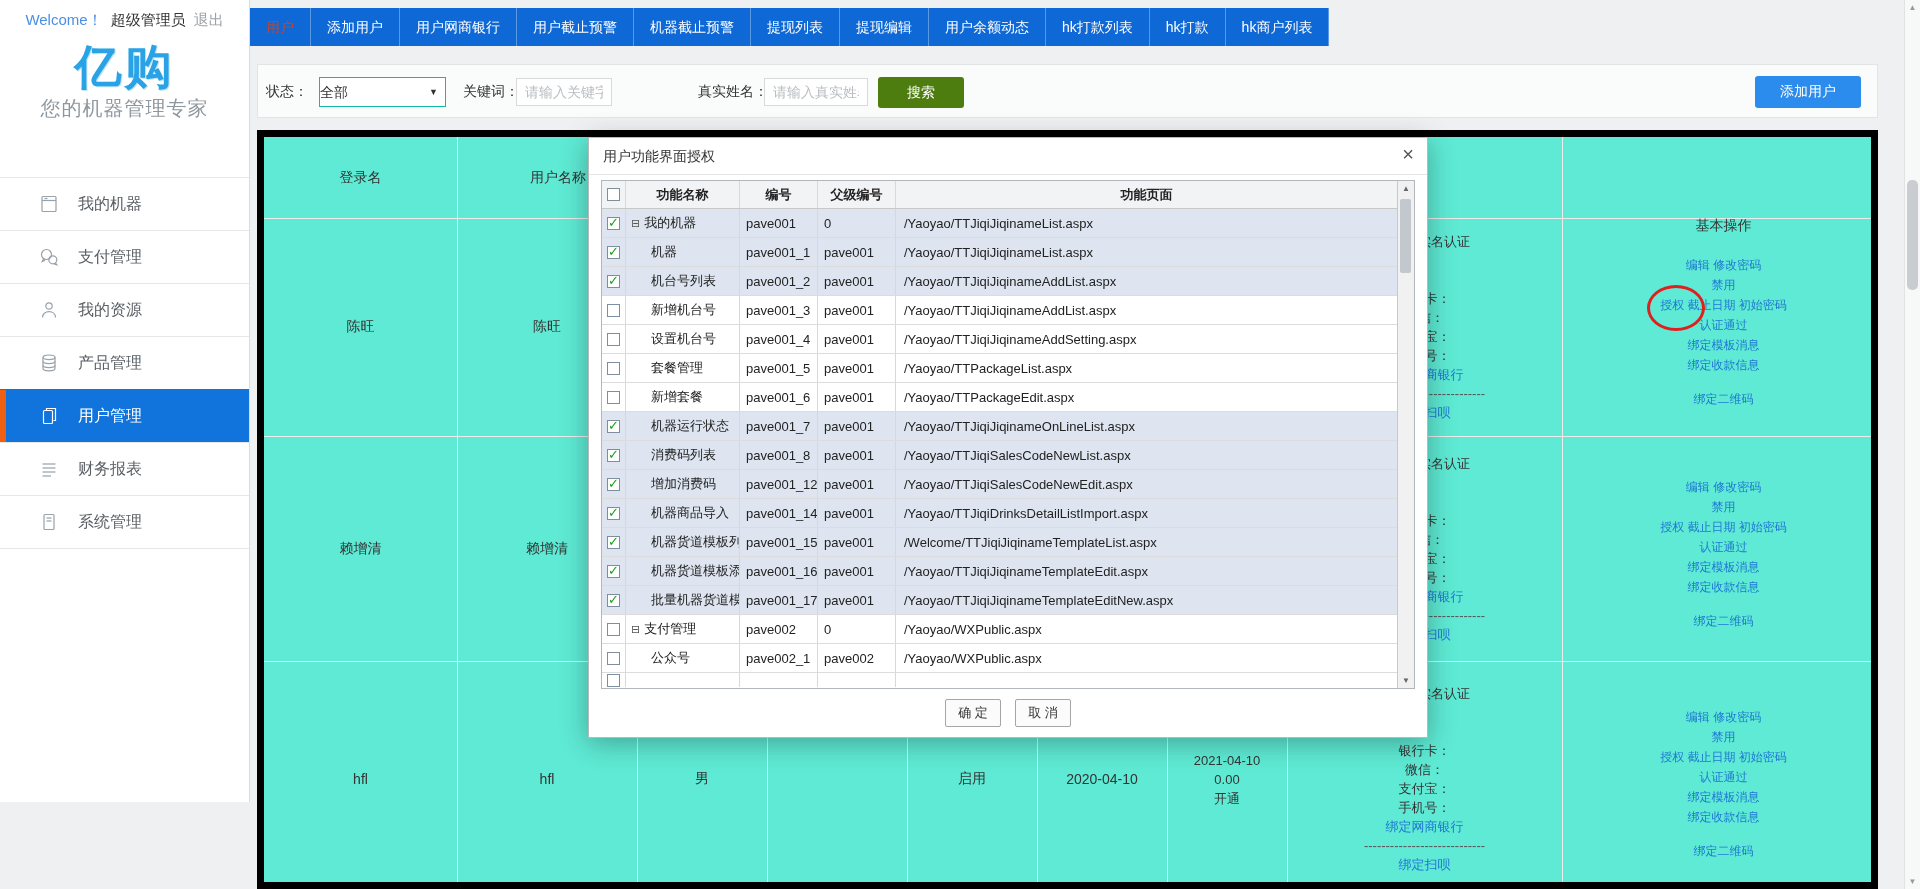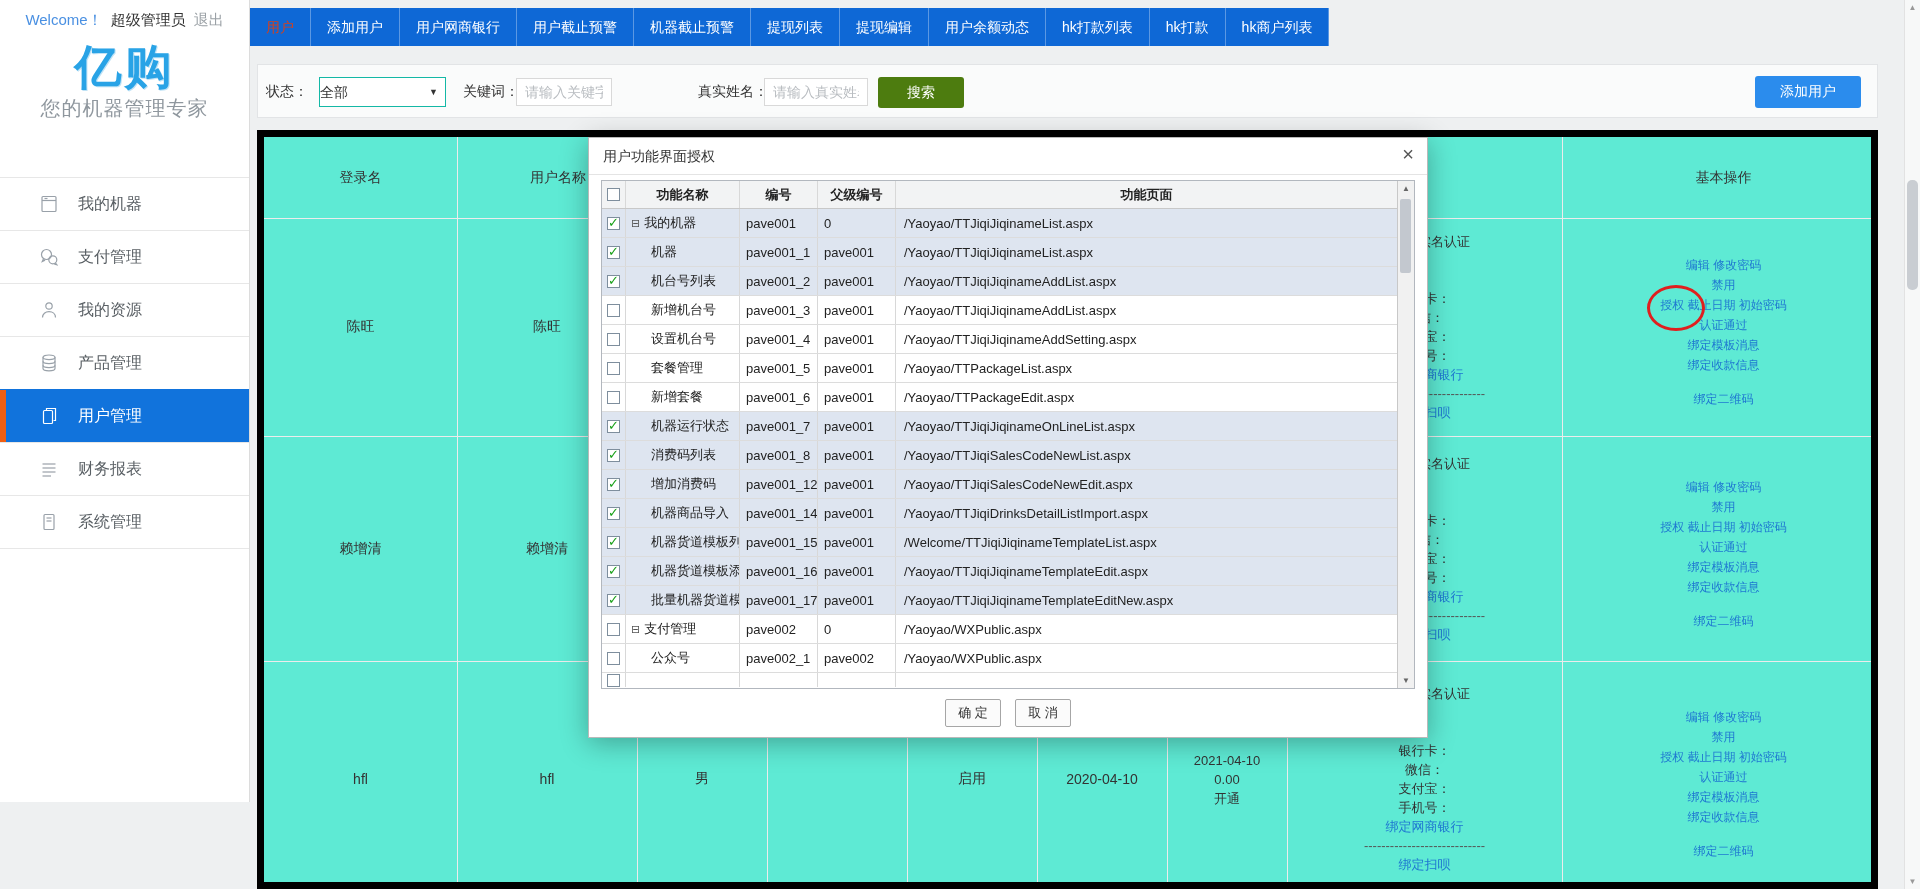--- a/index.html
+++ b/index.html
@@ -193,21 +193,21 @@
   <div class="f-label" style="left:440px">真实姓名：</div>
   <input class="f-input" style="left: 506px; width: 104px;" placeholder="请输入真实姓名">
   <button class="search-btn">搜索</button>
   <button class="adduser-btn">添加用户</button>
 </div>
 
 <div class="tcard" id="tcard">
   <div class="hline"></div>
 <div class="th" style="left: 0px; width: 193px;">登录名</div>
     <div class="th" style="left: 176px; width: 180px; margin-left: 28px;">用户名称</div>
-    <div class="th" style="left: 1298px; width: 323px;">基本操作</div>
+    <div class="th" style="left: 1298px; width: 323px; margin-top: 48px;">基本操作</div>
     <div class="vline" style="left: 193px;"></div>
     <div class="vline" style="left: 373px;"></div>
     <div class="vline" style="left: 503px;"></div>
     <div class="vline" style="left: 643px;"></div>
     <div class="vline" style="left: 773px;"></div>
     <div class="vline" style="left: 903px;"></div>
     <div class="vline" style="left: 1023px;"></div>
     <div class="vline" style="left: 1298px;"></div>
     <div class="trow" style="top: 81px; height: 219px;">
       <div class="tcell" style="left: 0px; width: 193px;">陈旺</div>

